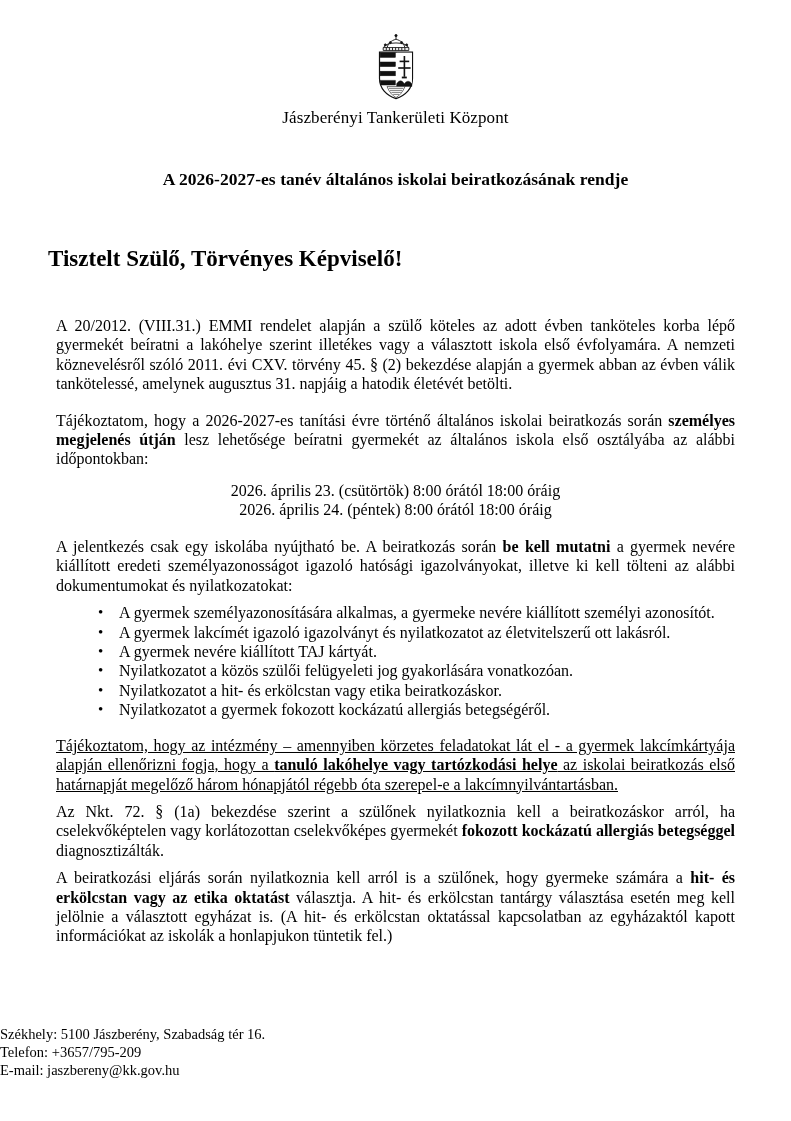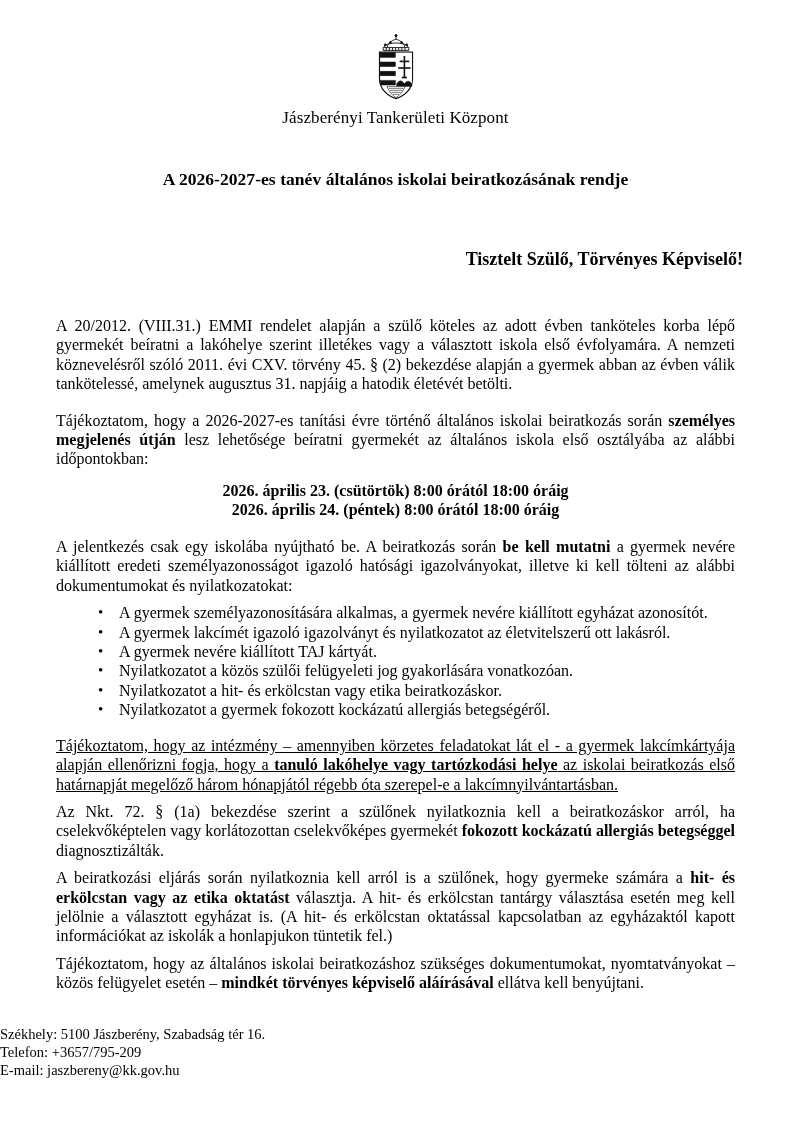--- a/index.html
+++ b/index.html
@@ -47,22 +47,22 @@
   
   .doc-title {
     text-align: center;
     font-size: 17.5px;
     font-weight: bold;
     line-height: 22px;
     margin-top: 40px;
     letter-spacing: 0.05px;
   }
   .salutation {
-    text-align: right;
-    font-size: 18px;
+    text-align: left;
+    font-size: 23px;
     font-weight: bold;
     line-height: 22px;
     margin-top: 58px;
   }
 
   
   .body-area {
     margin-top: 46px;
     font-size: 16px;
     line-height: 19.4px;
@@ -77,21 +77,21 @@
   }
   p.para.gap-sm {
     margin-top: 16px;
     text-decoration: underline;
   }
   .b { font-weight: bold; }
 
   .dates {
     margin-top: 12px;
     text-align: center;
-    font-weight: bold;
+    font-weight: normal;
     font-size: 16px;
     line-height: 19.6px;
   }
   .dates div { white-space: nowrap; }
 
   ul.doc-list {
     list-style: none;
     margin: 2px 0 0 0;
     padding: 0;
   }
@@ -183,35 +183,34 @@
     <p class="para gap"><span>Tájékoztatom, hogy a 2026-2027-es tanítási évre történő általános iskolai beiratkozás során </span><span class="b">személyes megjelenés útján</span><span> lesz lehetősége beíratni gyermekét az általános iskola első osztályába az alábbi időpontokban:</span></p>
 
     <div class="dates">
       <div>2026. április 23. (csütörtök) 8:00 órától 18:00 óráig</div>
       <div>2026. április 24. (péntek) 8:00 órától 18:00 óráig</div>
     </div>
 
     <p class="para gap"><span>A jelentkezés csak egy iskolába nyújtható be. A beiratkozás során </span><span class="b">be kell mutatni</span><span> a gyermek nevére kiállított eredeti személyazonosságot igazoló hatósági igazolványokat, illetve ki kell tölteni az alábbi dokumentumokat és nyilatkozatokat:</span></p>
 
     <ul class="doc-list">
-      <li><span class="bullet">•</span><span>A gyermek személyazonosítására alkalmas, a gyermek nevére kiállított egyházat azonosítót.</span></li>
+      <li><span class="bullet">•</span><span>A gyermek személyazonosítására alkalmas, a gyermeke nevére kiállított személyi azonosítót.</span></li>
       <li><span class="bullet">•</span><span>A gyermek lakcímét igazoló igazolványt és nyilatkozatot az életvitelszerű ott lakásról.</span></li>
       <li><span class="bullet">•</span><span>A gyermek nevére kiállított TAJ kártyát.</span></li>
       <li><span class="bullet">•</span><span>Nyilatkozatot a közös szülői felügyeleti jog gyakorlására vonatkozóan.</span></li>
       <li><span class="bullet">•</span><span>Nyilatkozatot a hit- és erkölcstan vagy etika beiratkozáskor.</span></li>
       <li><span class="bullet">•</span><span>Nyilatkozatot a gyermek fokozott kockázatú allergiás betegségéről.</span></li>
     </ul>
 
     <p class="para gap-sm"><span>Tájékoztatom, hogy az intézmény – amennyiben körzetes feladatokat lát el - a gyermek lakcímkártyája alapján ellenőrizni fogja, hogy a </span><span class="b">tanuló lakóhelye vagy tartózkodási helye</span><span> az iskolai beiratkozás első határnapját megelőző három hónapjától régebb óta szerepel-e a lakcímnyilvántartásban.</span></p>
 
     <p class="para"><span>Az Nkt. 72. § (1a) bekezdése szerint a szülőnek nyilatkoznia kell a beiratkozáskor arról, ha cselekvőképtelen vagy korlátozottan cselekvőképes gyermekét </span><span class="b">fokozott kockázatú allergiás betegséggel</span><span> diagnosztizálták.</span></p>
 
     <p class="para"><span>A beiratkozási eljárás során nyilatkoznia kell arról is a szülőnek, hogy gyermeke számára a </span><span class="b">hit- és erkölcstan vagy az etika oktatást</span><span> választja. A hit- és erkölcstan tantárgy választása esetén meg kell jelölnie a választott egyházat is. (A hit- és erkölcstan oktatással kapcsolatban az egyházaktól kapott információkat az iskolák a honlapjukon tüntetik fel.)</span></p>
 
-    <p class="para"><span>Tájékoztatom, hogy az általános iskolai beiratkozáshoz szükséges dokumentumokat, nyomtatványokat – közös felügyelet esetén – </span><span class="b">mindkét törvényes képviselő aláírásával</span><span> ellátva kell benyújtani.</span></p>
 
   </div>
 
   <div class="footer">
     <div>Székhely: 5100 Jászberény, Szabadság tér 16.</div>
     <div>Telefon: +3657/795-209</div>
     <div>E-mail: jaszbereny@kk.gov.hu</div>
   </div>
 
 </div>

